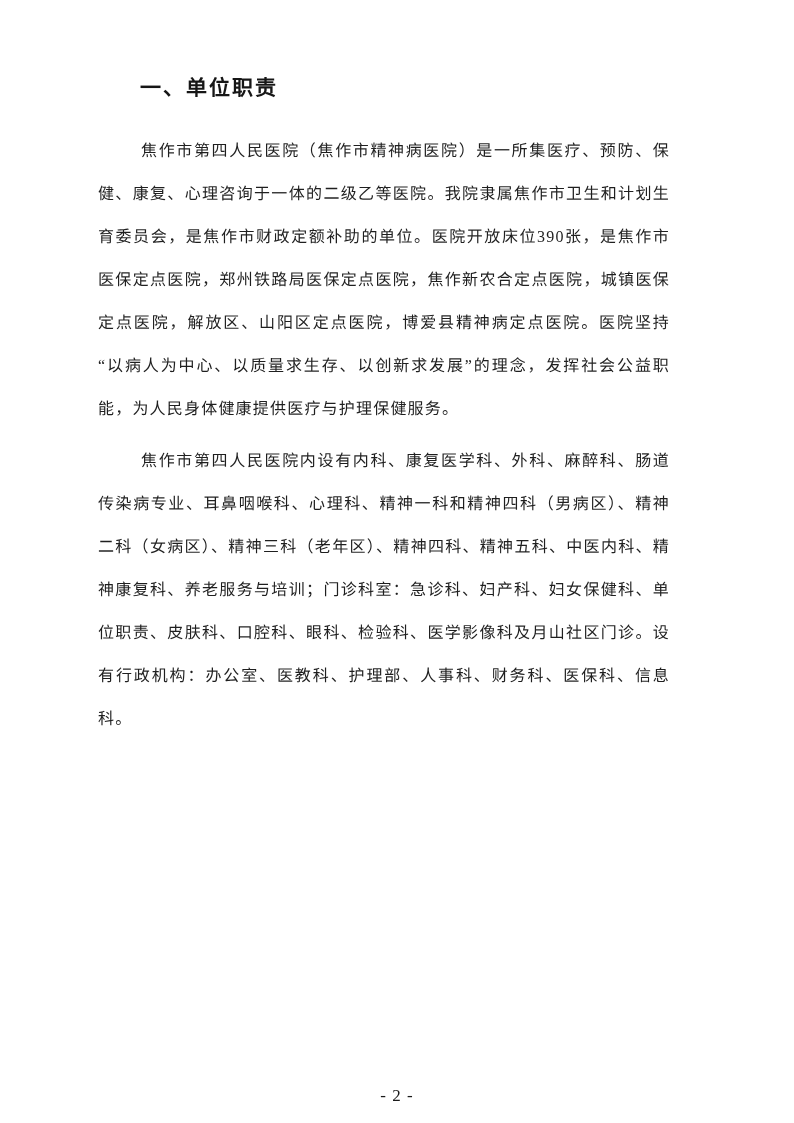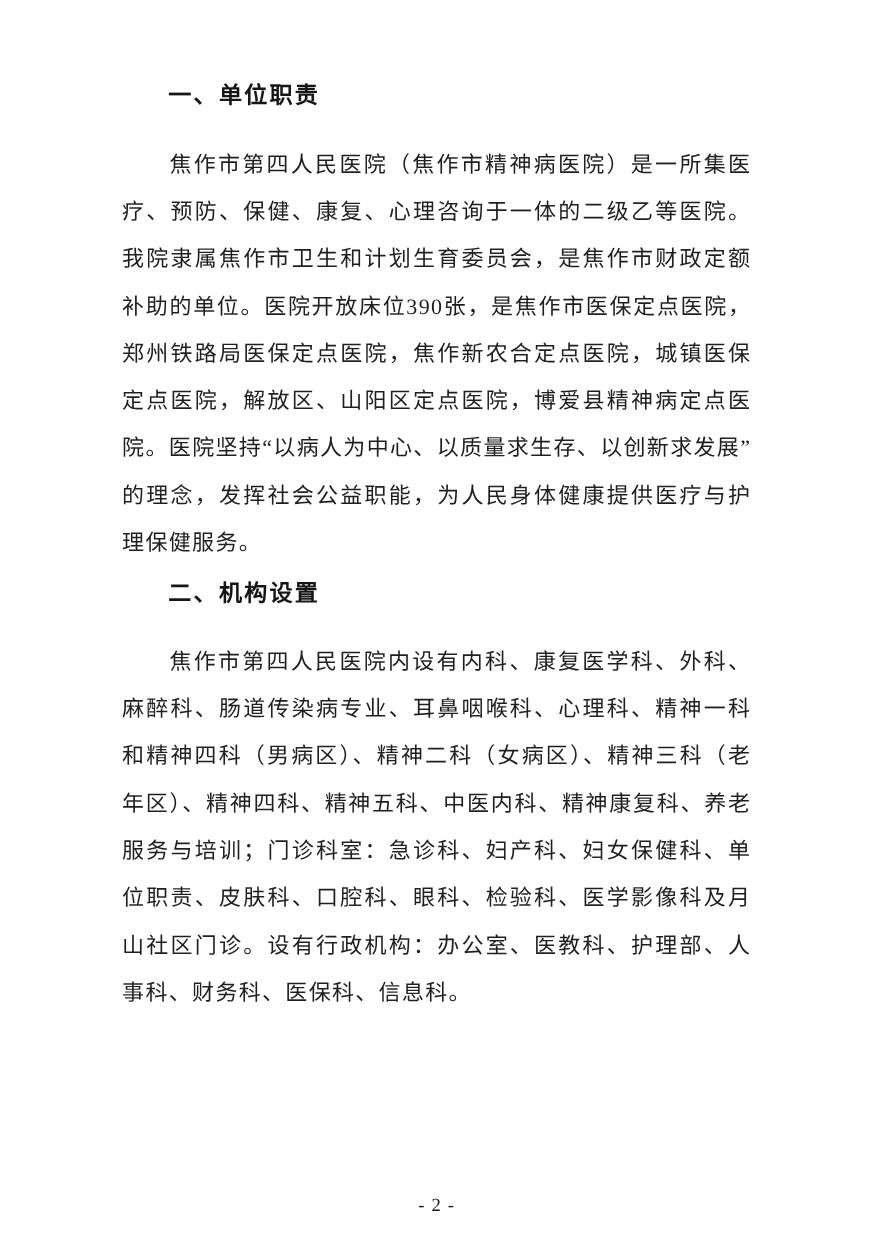--- a/index.html
+++ b/index.html
@@ -11,37 +11,37 @@
     height: 1123px;
     margin: 0 auto;
     background: #ffffff;
     overflow: hidden;
     font-family: "Liberation Serif", "DejaVu Serif", serif;
     color: #1c1c1c;
   }
   .content {
     position: absolute;
     top: 73px;
-    left: 111px;
+    left: 98px;
     width: 572px;
   }
   .section { margin: 0; }
   .section + .section { margin-top: 9px; }
   .heading {
     font-family: "Liberation Sans", "DejaVu Sans", sans-serif;
     font-weight: 700;
     font-size: 21px;
     line-height: 30px;
     letter-spacing: 2px;
     color: #161616;
     margin: 0 0 26px 0;
     text-indent: 42px;
   }
   .par {
-    font-size: 20px;
+    font-size: 16px;
     line-height: 43px;
     letter-spacing: 1.2px;
     margin: 0;
     text-align: justify;
     text-justify: inter-character;
     text-indent: 43px;
     color: #1f1f1f;
   }
   .page-number {
     position: absolute;
@@ -60,20 +60,19 @@
 
 <div class="page">
   <div class="content">
 
     <div class="section">
       <h2 class="heading">一、单位职责</h2>
       <p class="par">焦作市第四人民医院（焦作市精神病医院）是一所集医疗、预防、保健、康复、心理咨询于一体的二级乙等医院。我院隶属焦作市卫生和计划生育委员会，是焦作市财政定额补助的单位。医院开放床位390张，是焦作市医保定点医院，郑州铁路局医保定点医院，焦作新农合定点医院，城镇医保定点医院，解放区、山阳区定点医院，博爱县精神病定点医院。医院坚持“以病人为中心、以质量求生存、以创新求发展”的理念，发挥社会公益职能，为人民身体健康提供医疗与护理保健服务。</p>
     </div>
 
     <div class="section">
-      <h2 class="heading">二、机构设置</h2>
       <p class="par">焦作市第四人民医院内设有内科、康复医学科、外科、麻醉科、肠道传染病专业、耳鼻咽喉科、心理科、精神一科和精神四科（男病区）、精神二科（女病区）、精神三科（老年区）、精神四科、精神五科、中医内科、精神康复科、养老服务与培训；门诊科室：急诊科、妇产科、妇女保健科、单位职责、皮肤科、口腔科、眼科、检验科、医学影像科及月山社区门诊。设有行政机构：办公室、医教科、护理部、人事科、财务科、医保科、信息科。</p>
     </div>
 
   </div>
 
   <div class="page-number">- 2 -</div>
 </div>
 
 </body></html>

